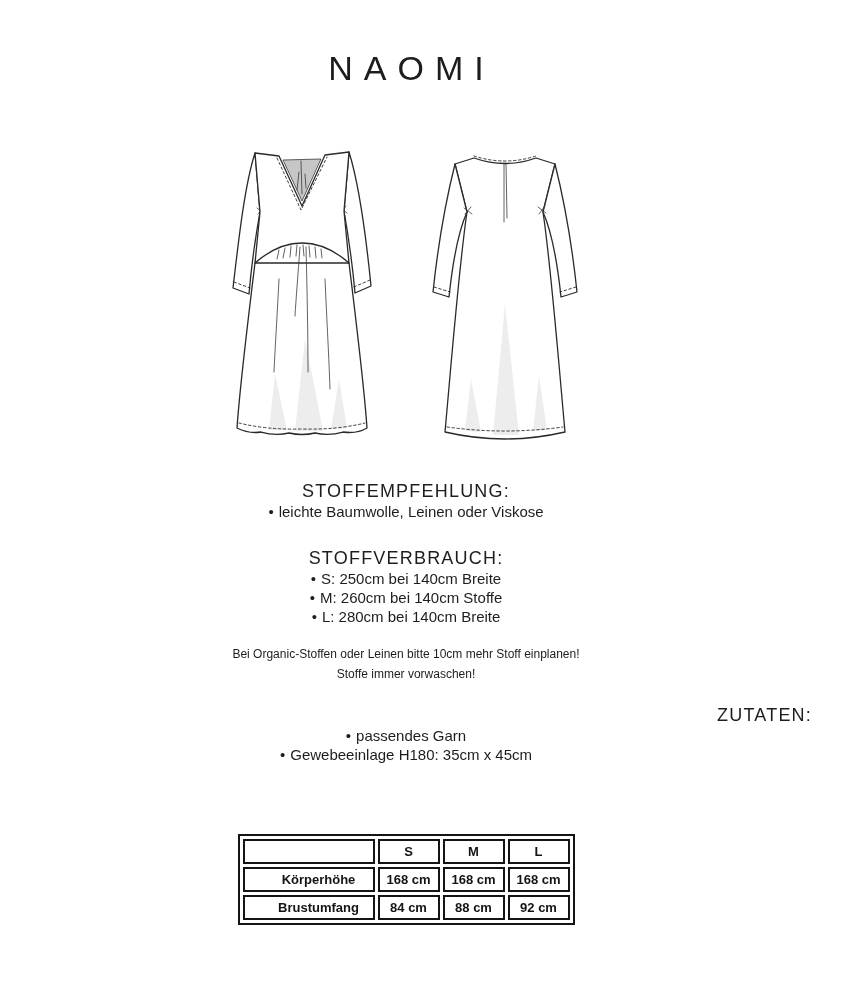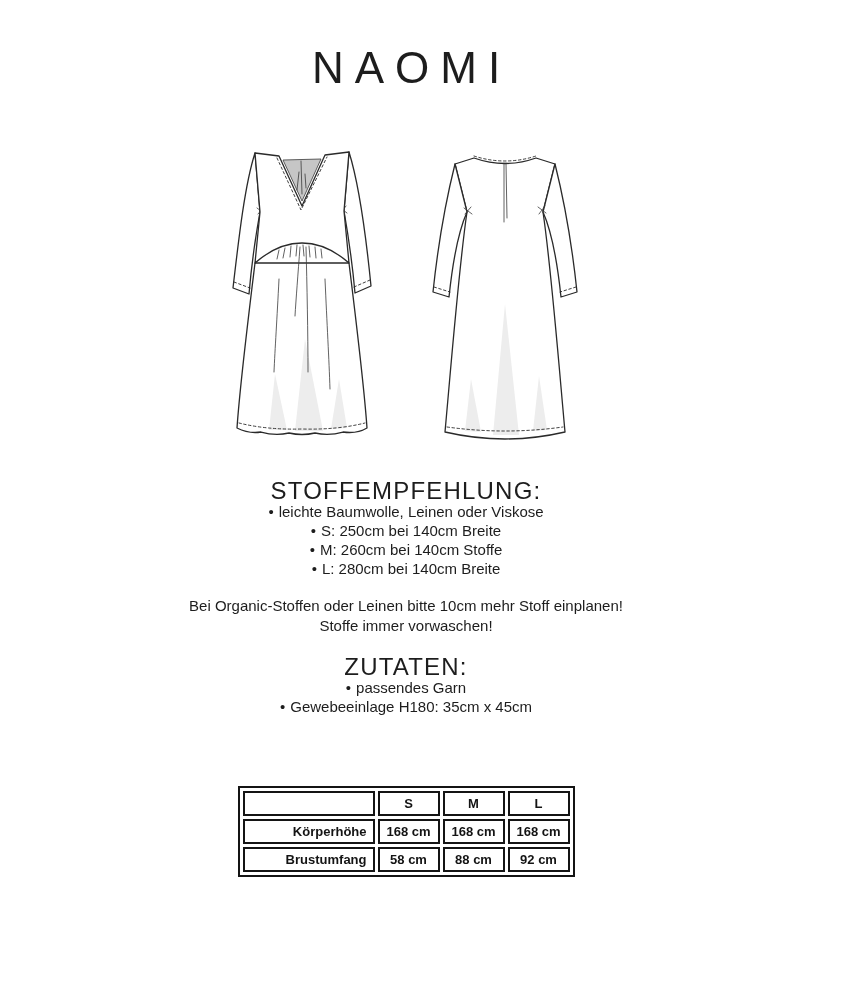--- a/index.html
+++ b/index.html
@@ -3,49 +3,49 @@
 <meta charset="utf-8">
 <style>
   html,body{margin:0;padding:0;background:#ffffff;}
   body{
     width:852px;height:1002px;overflow:hidden;
     font-family:"Liberation Sans", sans-serif;
     color:#1d1d1d;
   }
   .content{width:812px;text-align:center;}
   .title{
-    padding-top:44px;font-size:44px;line-height:48px;
+    padding-top:44px;font-size:34px;line-height:48px;
     font-weight:400;letter-spacing:11px;text-indent:11px;
   }
   .drawings{
     margin-top:52px;height:306px;
     display:flex;justify-content:center;align-items:flex-start;gap:48px;
   }
   .drawings svg{display:block;}
   .sec-heading{
-    margin-top:30px;font-size:24px;line-height:22px;
+    margin-top:30px;font-size:18px;line-height:22px;
     letter-spacing:1.2px;font-weight:400;
   }
   .sec-heading.sv{margin-top:26px;}
-  .sec-heading.zu{margin-top:20px;}
+  .sec-heading.zu{margin-top:20px;text-align:right;}
   .bullet-line{font-size:15px;line-height:19px;}
   .bullet-line .bullet{margin-right:5px;}
-  .note{margin-top:18px;font-size:15px;line-height:20px;}
+  .note{margin-top:18px;font-size:12px;line-height:20px;}
   table.sizes{
     margin:70px auto 0 auto;
     border-collapse:separate;border-spacing:3px;
     border:2px solid #141414;
     font-size:13px;font-weight:bold;
   }
   table.sizes td,table.sizes th{
     border:2px solid #141414;
     padding:2px 6px;line-height:15px;height:17px;
     font-weight:bold;color:#141414;
   }
-  table.sizes .rowlabel{width:96px;text-align:right;padding-left:26px;}
+  table.sizes .rowlabel{width:96px;text-align:center;padding-left:26px;}
   table.sizes .val{width:46px;text-align:center;}
   .lnthin{fill:none;stroke:#3a3a3a;stroke-width:0.8;stroke-linecap:round;}
   .dash{fill:none;stroke:#2a2a2a;stroke-width:0.9;stroke-dasharray:2.5 2.5;stroke-linecap:round;}
   .fillw{fill:#ffffff;stroke:#2a2a2a;stroke-width:1.3;stroke-linejoin:round;}
 </style>
 </head>
 <body>
 
 <div class="content">
 
@@ -111,20 +111,21 @@
       <path class="dash" d="M49,12 Q80,22 111,12"></path>
       <path class="lnthin" d="M79,19 L79,78 M81,19 L82,74"></path>
     </svg>
   </div>
 
   <div class="sec-heading">STOFFEMPFEHLUNG:</div>
   <div class="bullet-line">
     <span class="bullet">•</span><span>leichte Baumwolle, Leinen oder Viskose</span>
   </div>
 
+  <div class="sec-heading sv">STOFFVERBRAUCH:</div>
   <div class="bullet-line">
     <span class="bullet">•</span><span>S: 250cm bei 140cm Breite</span>
   </div>
   <div class="bullet-line">
     <span class="bullet">•</span><span>M: 260cm bei 140cm Stoffe</span>
   </div>
   <div class="bullet-line">
     <span class="bullet">•</span><span>L: 280cm bei 140cm Breite</span>
   </div>
 
@@ -150,20 +151,20 @@
         <td class="val">L</td>
       </tr>
       <tr>
         <td class="rowlabel">Körperhöhe</td>
         <td class="val">168 cm</td>
         <td class="val">168 cm</td>
         <td class="val">168 cm</td>
       </tr>
       <tr>
         <td class="rowlabel">Brustumfang</td>
-        <td class="val">58 cm</td>
+        <td class="val">84 cm</td>
         <td class="val">88 cm</td>
         <td class="val">92 cm</td>
       </tr>
     </tbody>
   </table>
 
 </div>
 
 </body></html>

